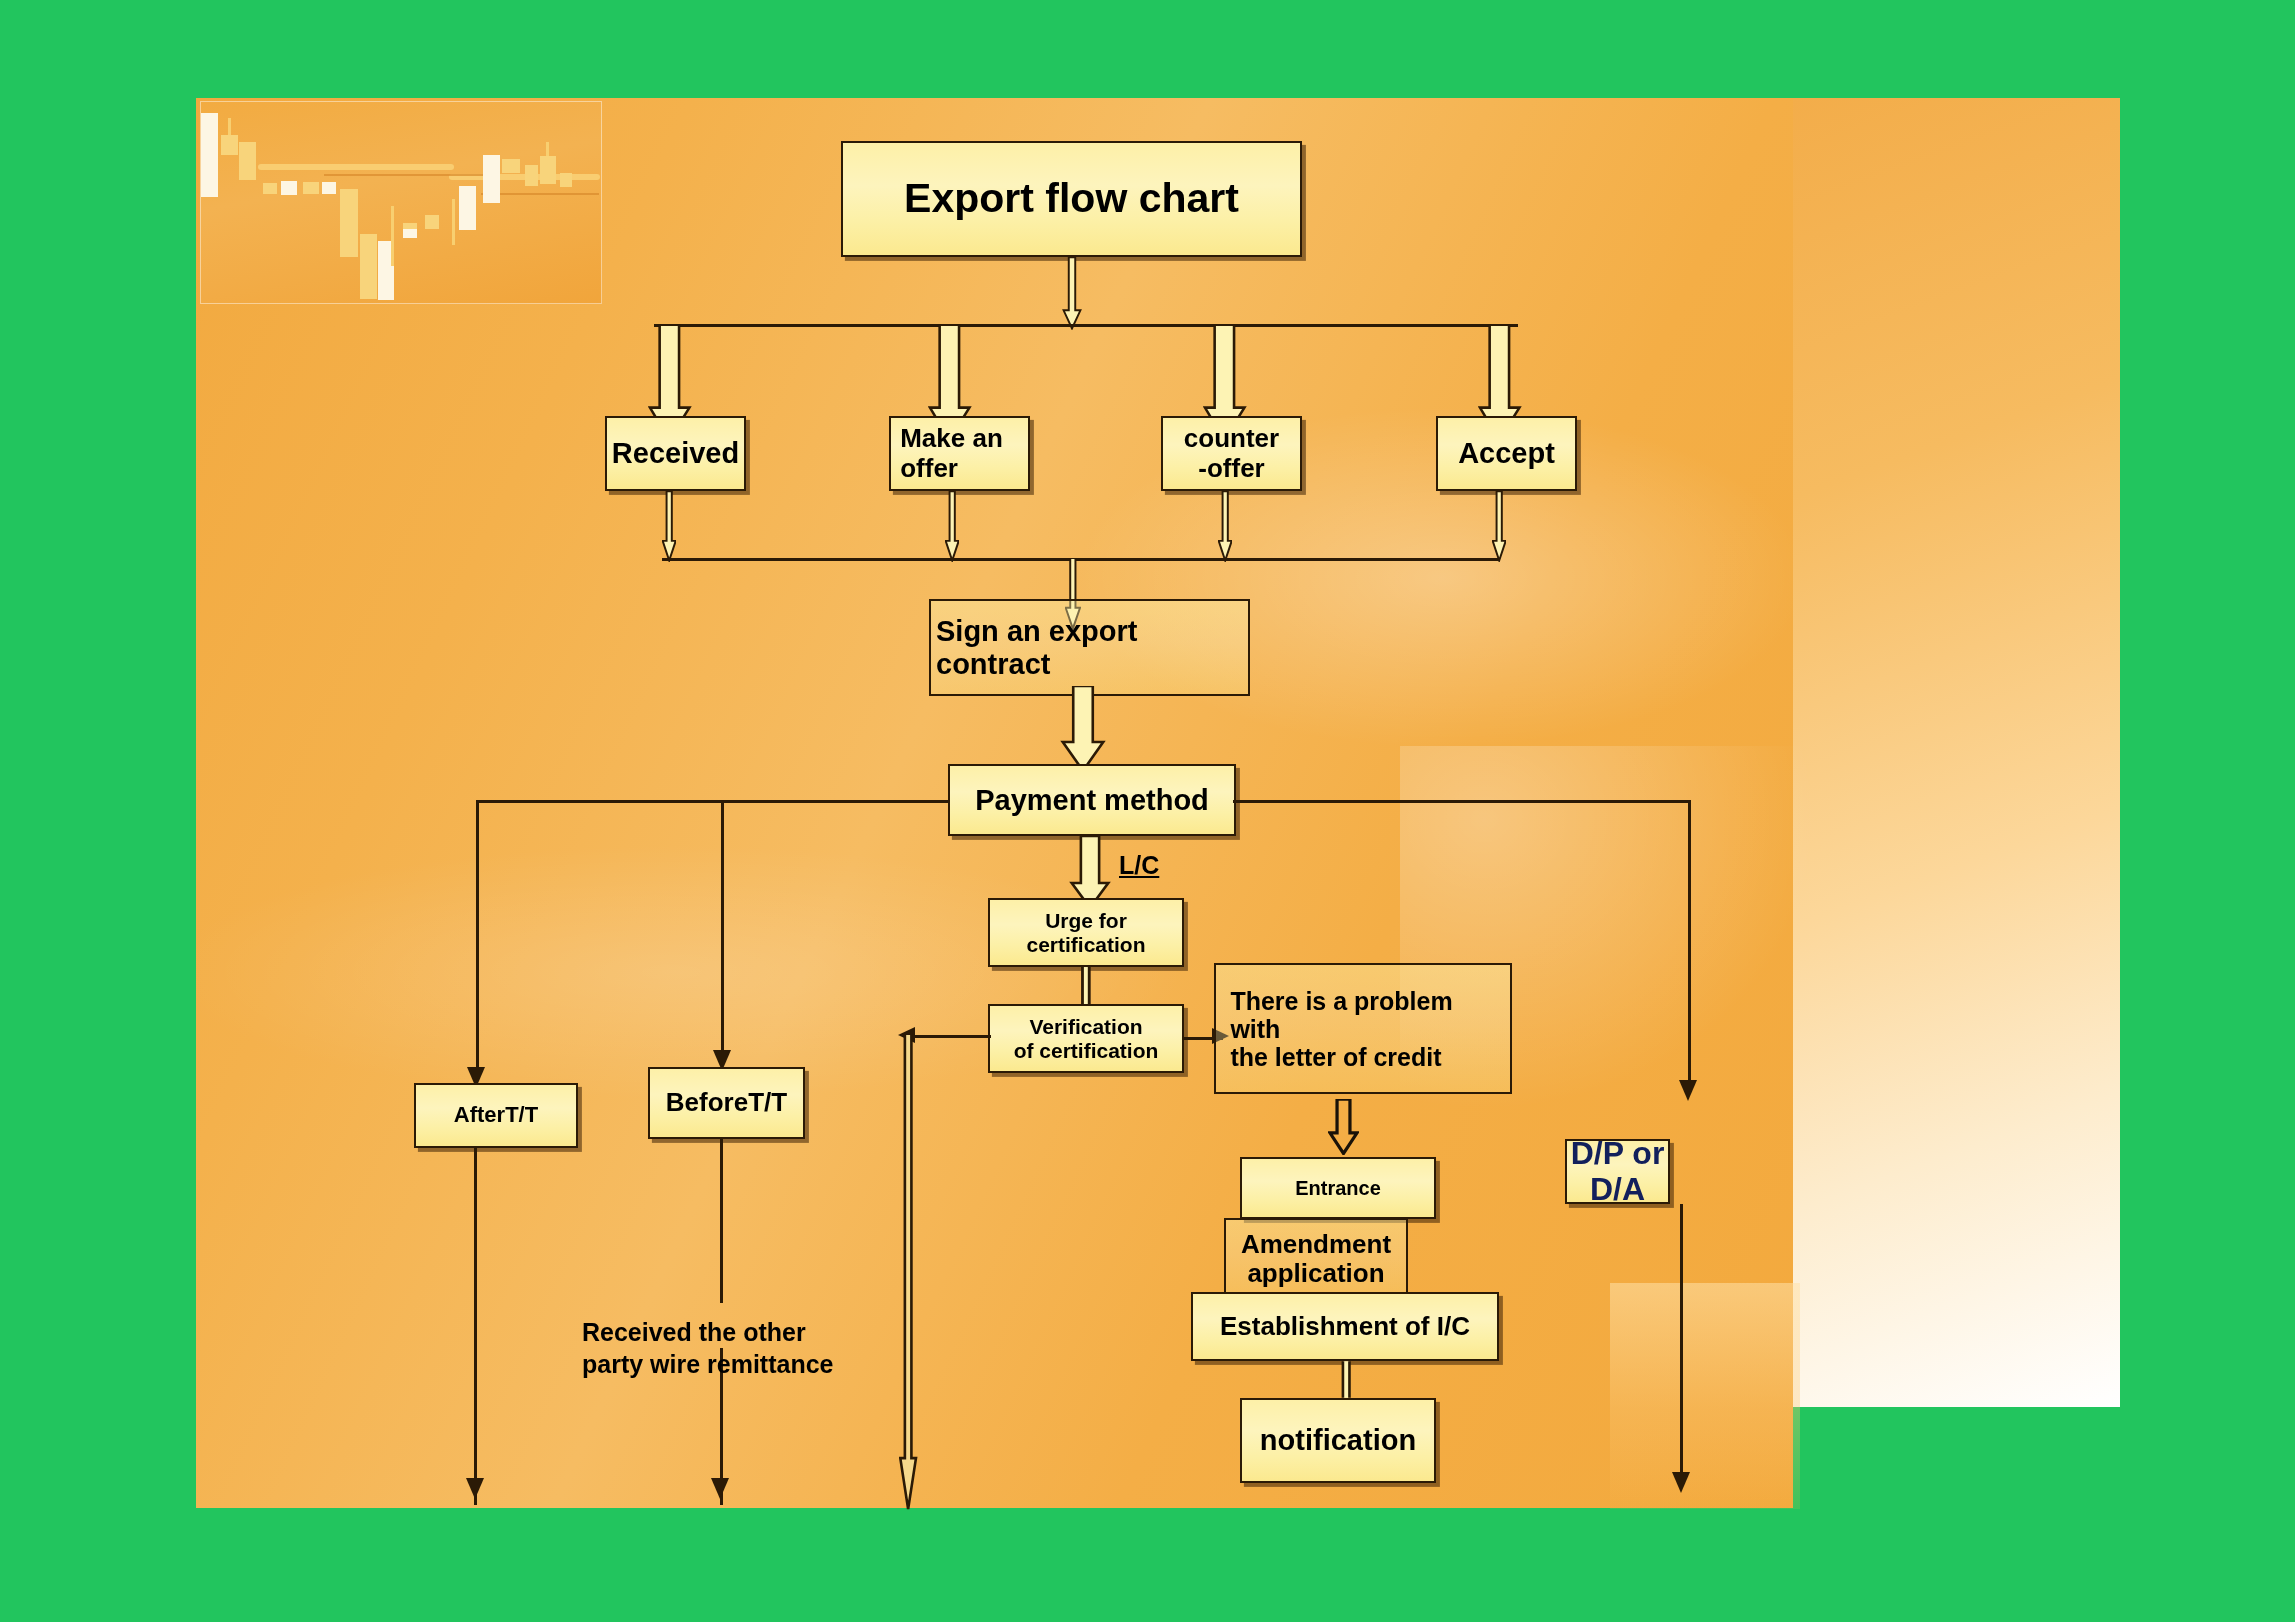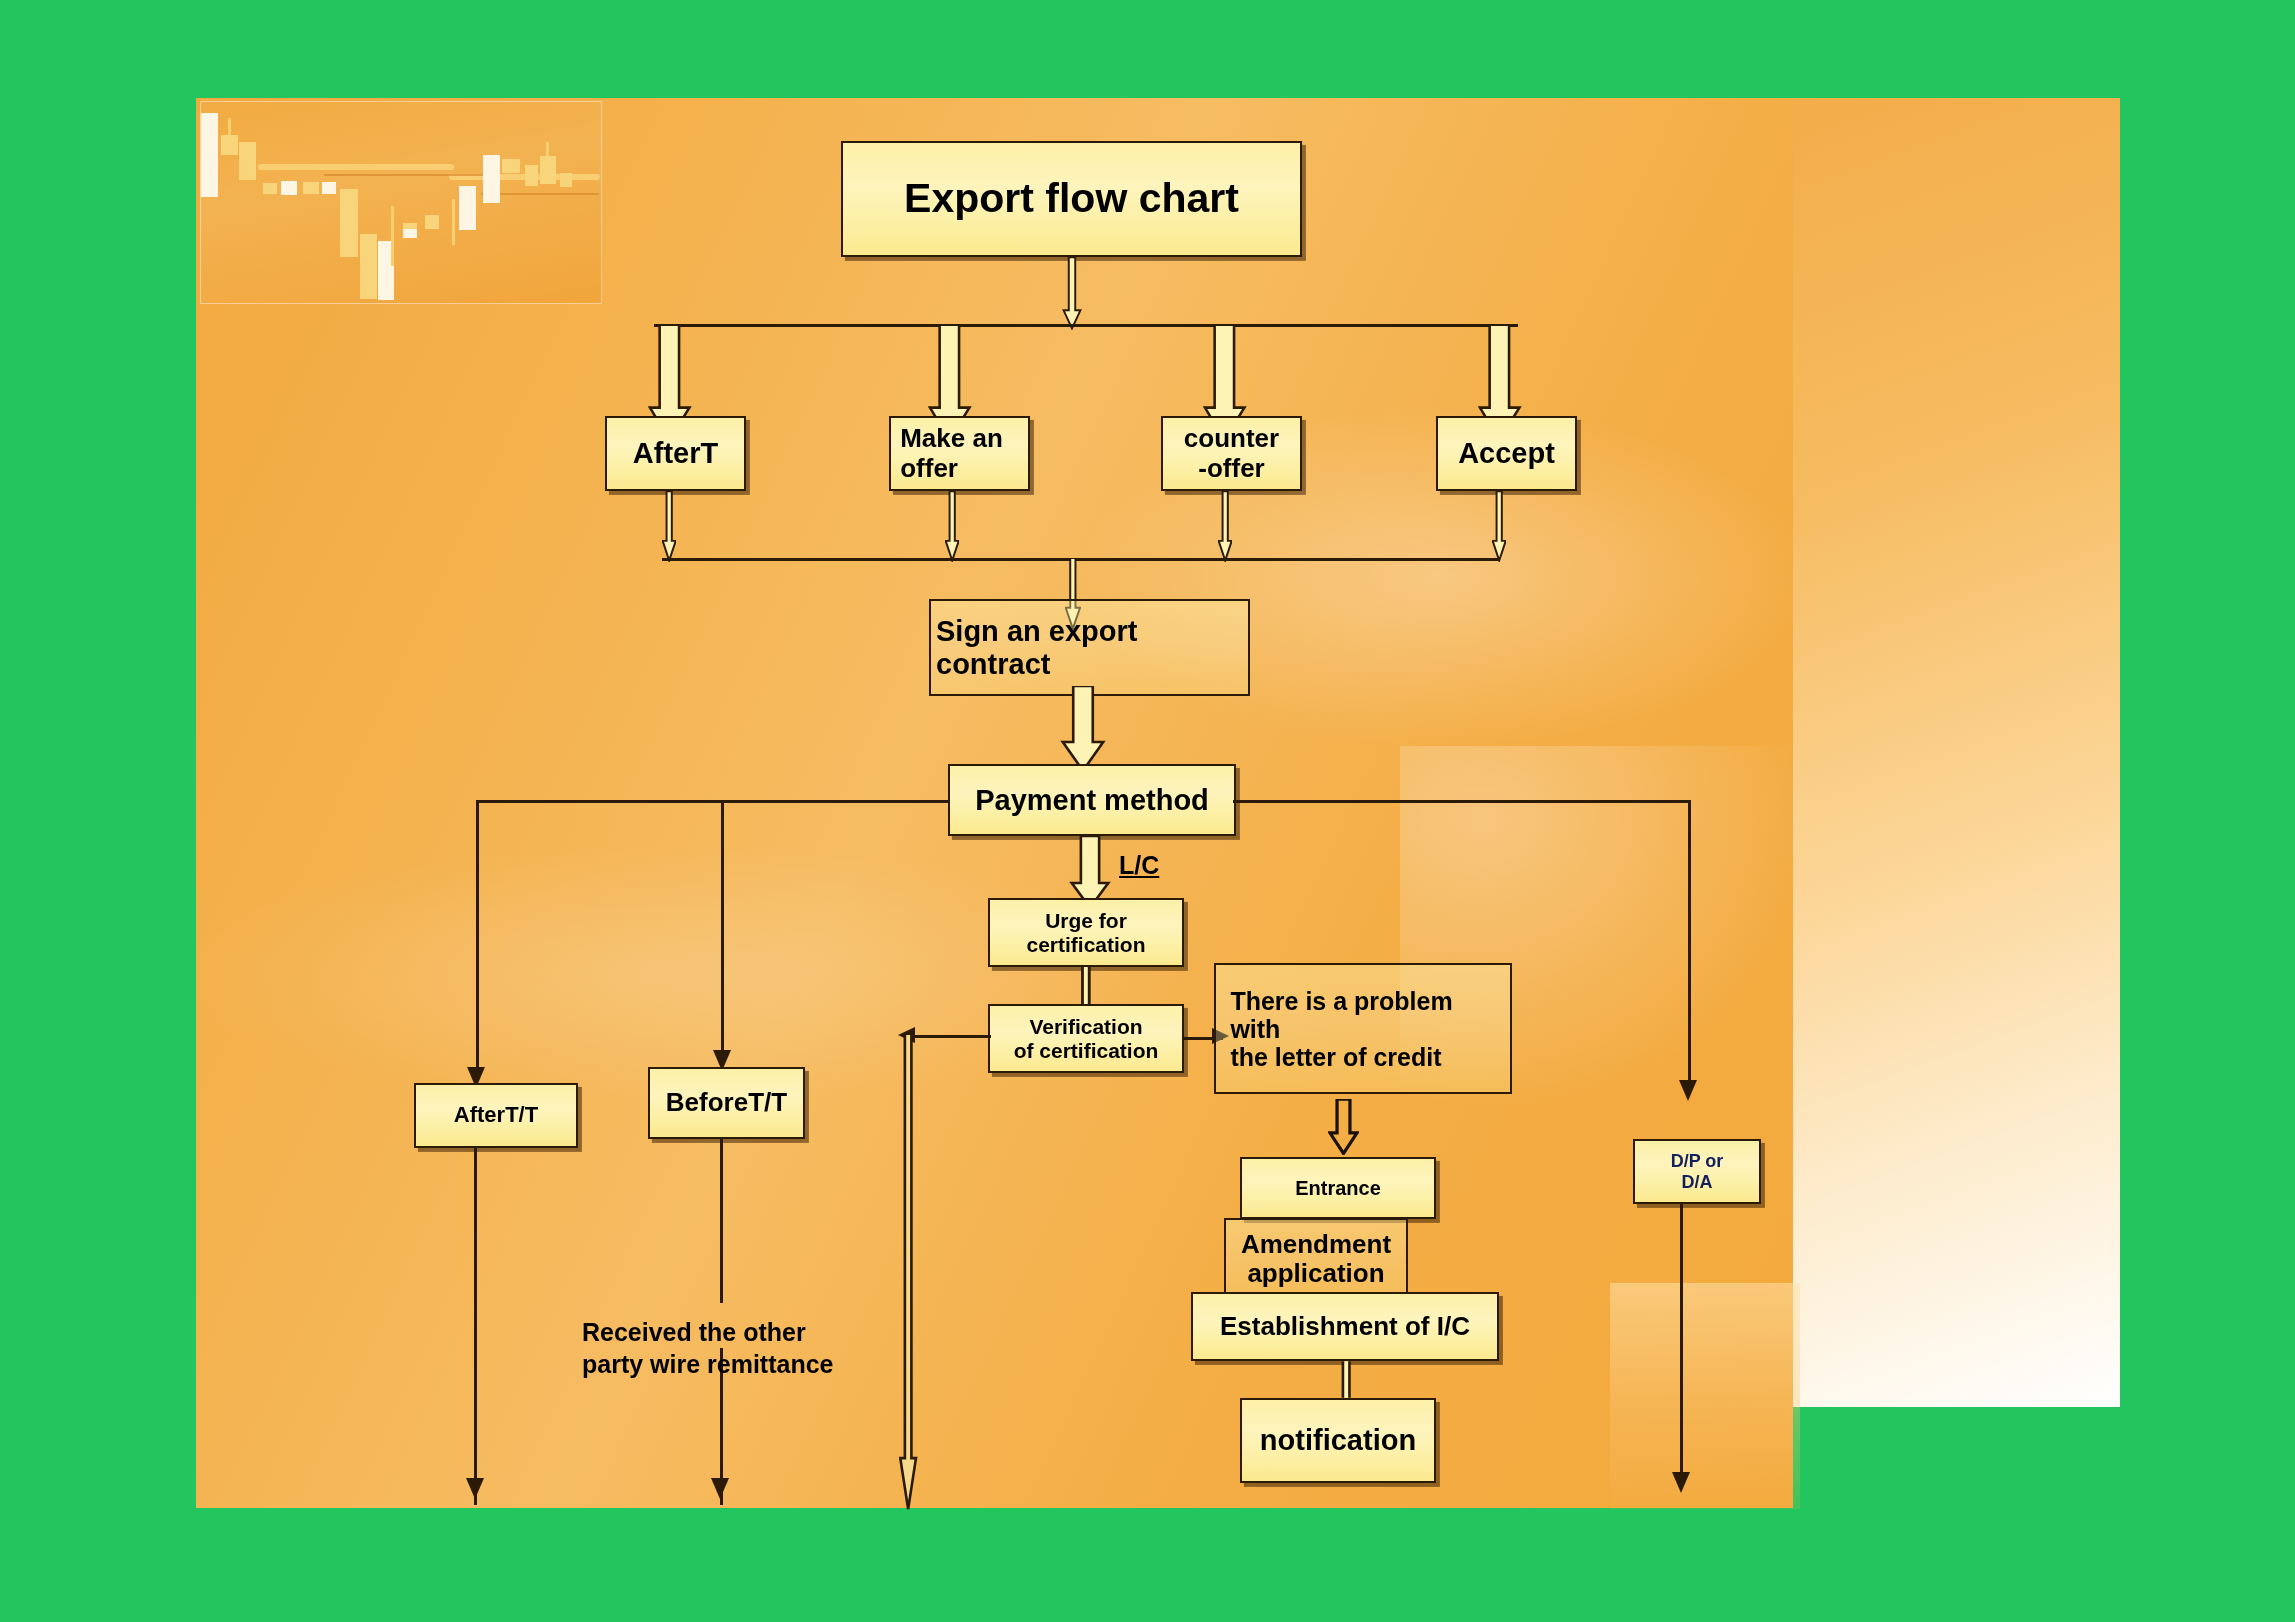--- a/index.html
+++ b/index.html
@@ -163,21 +163,21 @@
       <path d="M18 0 L48 0 L48 128 L64 128 L33 178 L3 128 L18 128 Z" fill="#fdf3b4" stroke="#2b1a06" stroke-width="4"></path>
     </svg>
   </div>
   <div class="blockarrow" style="left:1478px;top:324px;">
     <svg width="44" height="118" viewBox="0 0 68 180">
       <path d="M18 0 L48 0 L48 128 L64 128 L33 178 L3 128 L18 128 Z" fill="#fdf3b4" stroke="#2b1a06" stroke-width="4"></path>
     </svg>
   </div>
 
   <div class="nodebox" style="left:605px;top:416px;width:141px;height:75px;font-size:29px;white-space:pre-line;">
-    <span>AfterT</span>
+    <span>Received</span>
   </div>
   <div class="nodebox" style="left:889px;top:416px;width:141px;height:75px;font-size:26px;white-space:pre-line;justify-content:flex-start;padding-left:9.2px;text-align:left;">
     <span>Make an
 offer</span>
   </div>
   <div class="nodebox" style="left:1161px;top:416px;width:141px;height:75px;font-size:26px;white-space:pre-line;">
     <span>counter
 -offer</span>
   </div>
   <div class="nodebox" style="left:1436px;top:416px;width:141px;height:75px;font-size:29px;white-space:pre-line;">
@@ -325,21 +325,21 @@
 
   <div class="ln thin-v" style="left:720px;top:1139px;height:164px;"></div>
   <div class="ln thin-v" style="left:720px;top:1348px;height:157px;"></div>
   <div class="arrowhead-down" style="left:711px;top:1478px;"></div>
 
   <div class="caption" style="left:582px;top:1286px;width:314px;font-size:25px;white-space:pre-line;">
     <span>Received the other
 party wire remittance</span>
   </div>
 
-  <div class="nodebox" style="left:1633px;top:1139px;width:128px;height:65px;font-size:18px;white-space:pre-line;color:#12205c;">
+  <div class="nodebox" style="left:1565px;top:1139px;width:105px;height:65px;font-size:32px;white-space:pre-line;color:#12205c;">
     <span>D/P  or
 D/A</span>
   </div>
   <div class="ln thin-v" style="left:1680px;top:1204px;height:281px;"></div>
   <div class="arrowhead-down" style="left:1672px;top:1472px;"></div>
 
 </div>
 
 
 </body></html>

